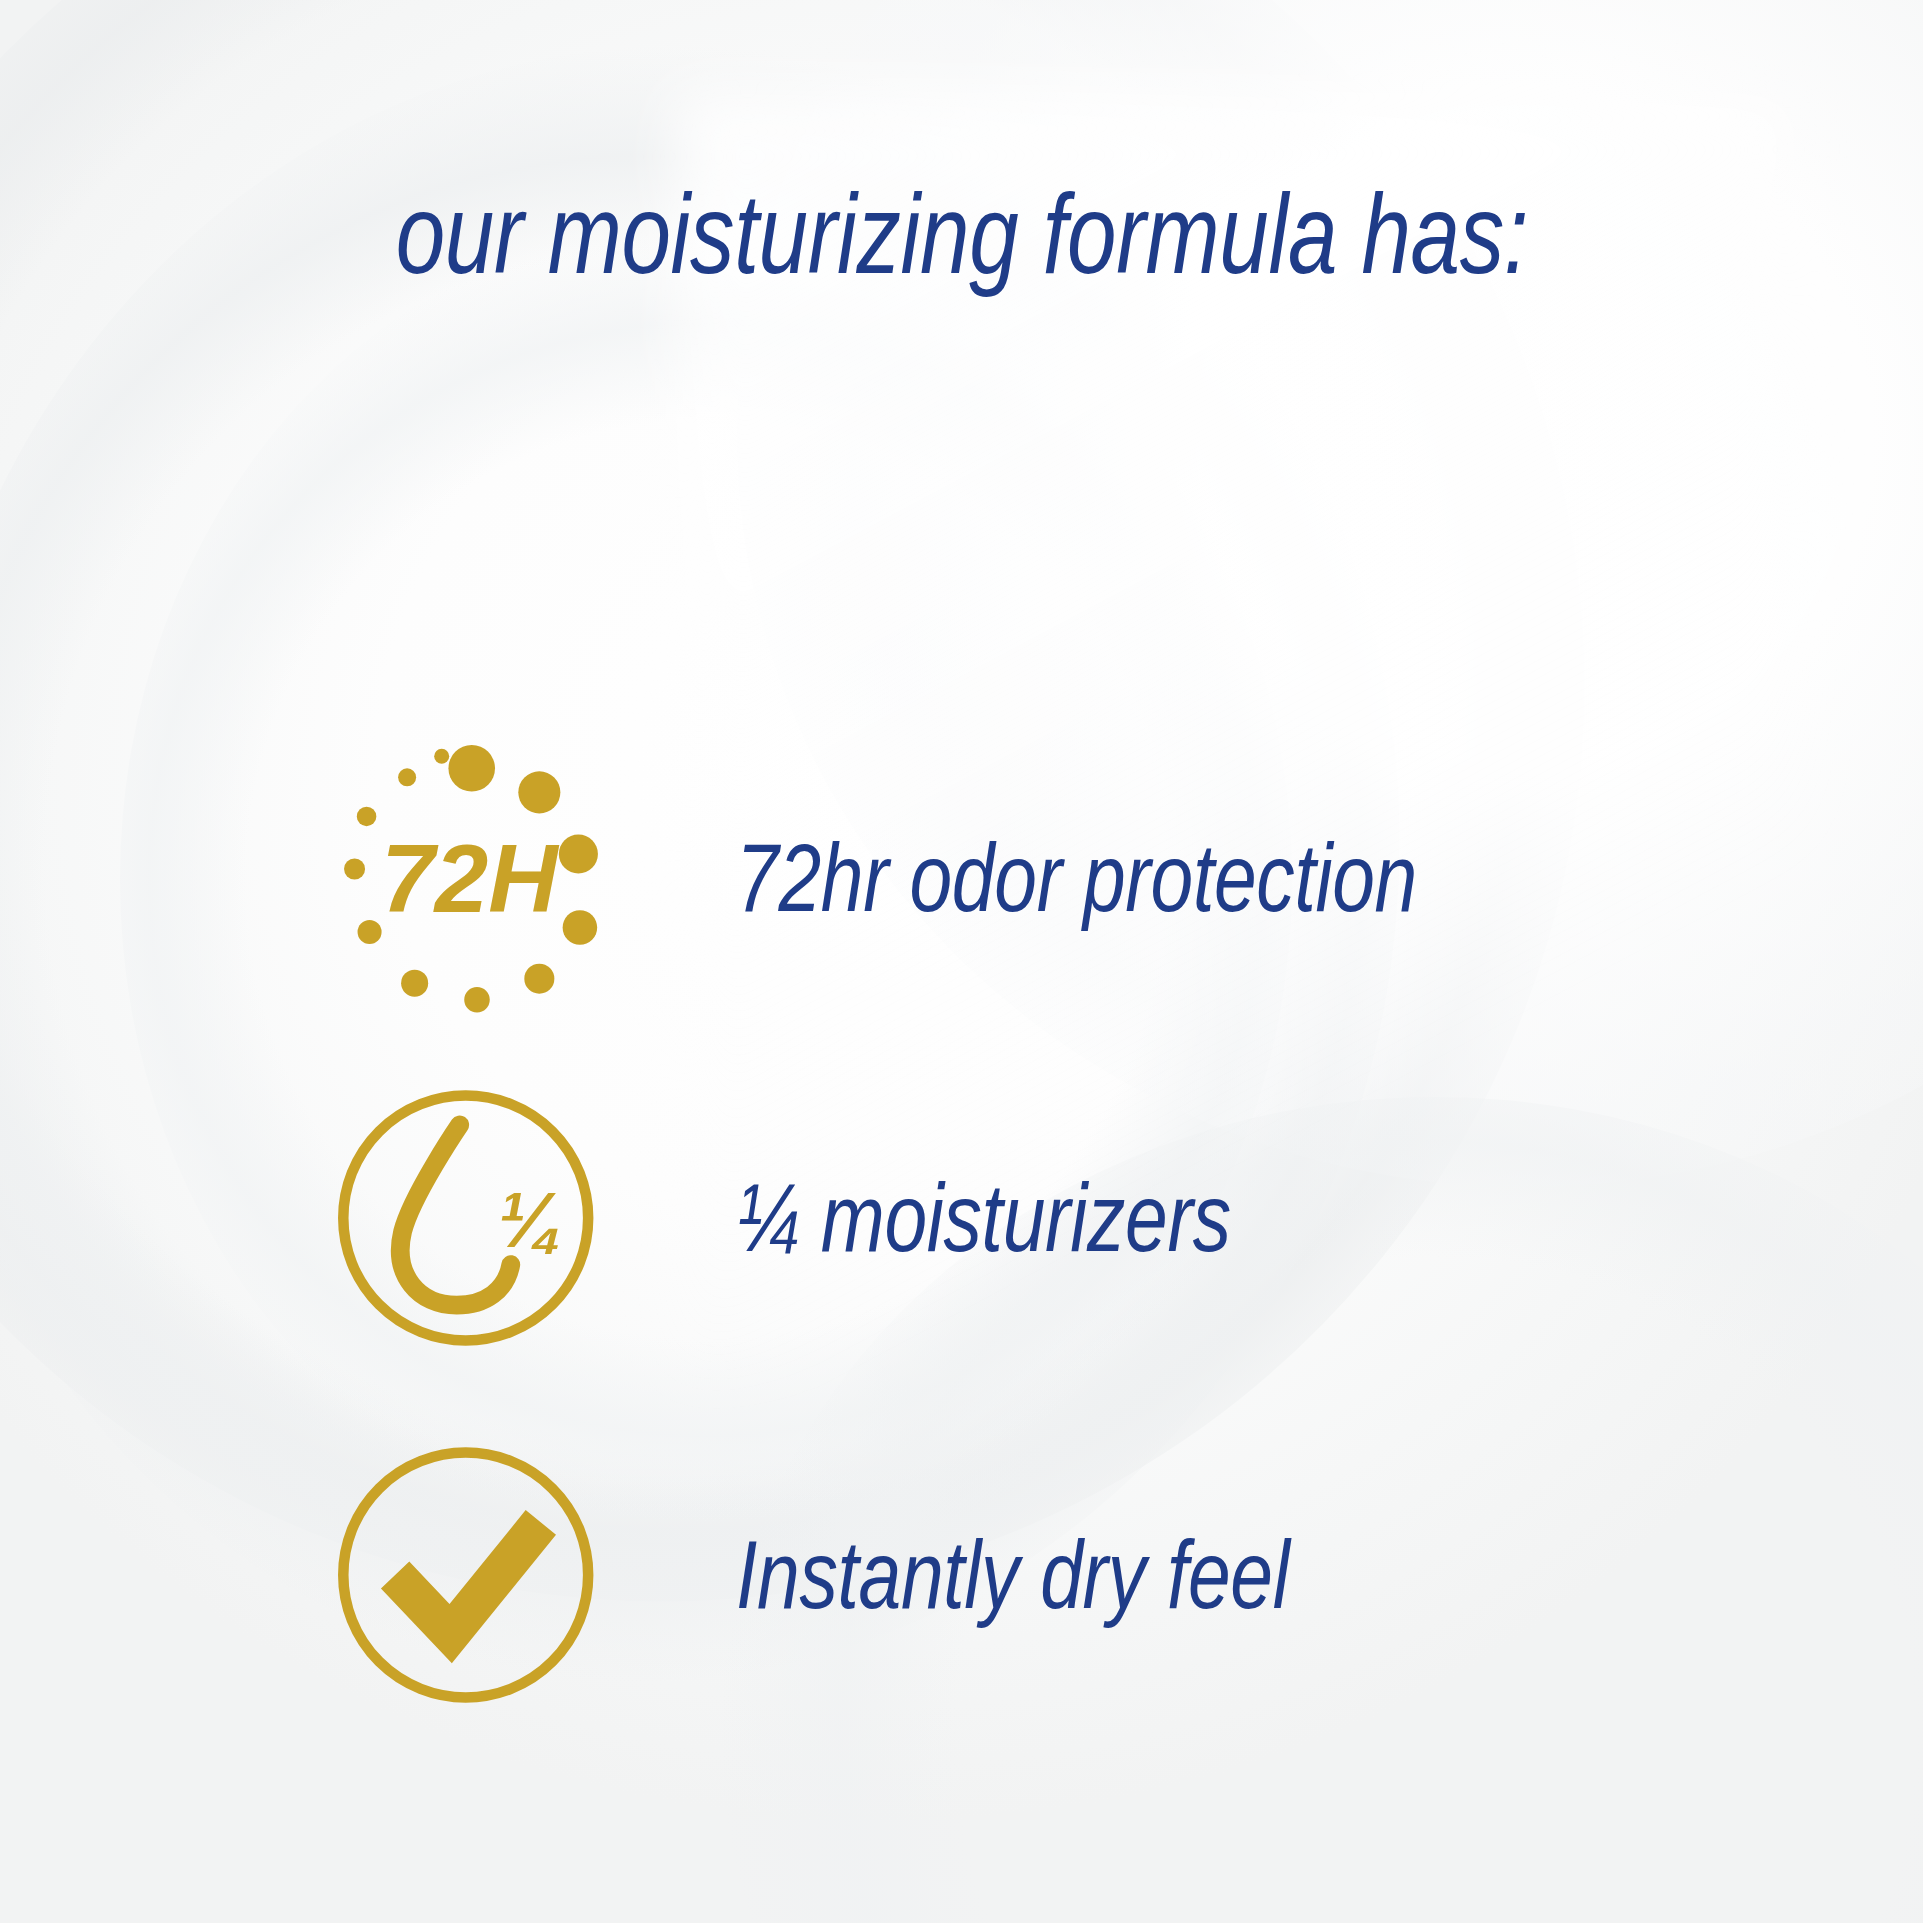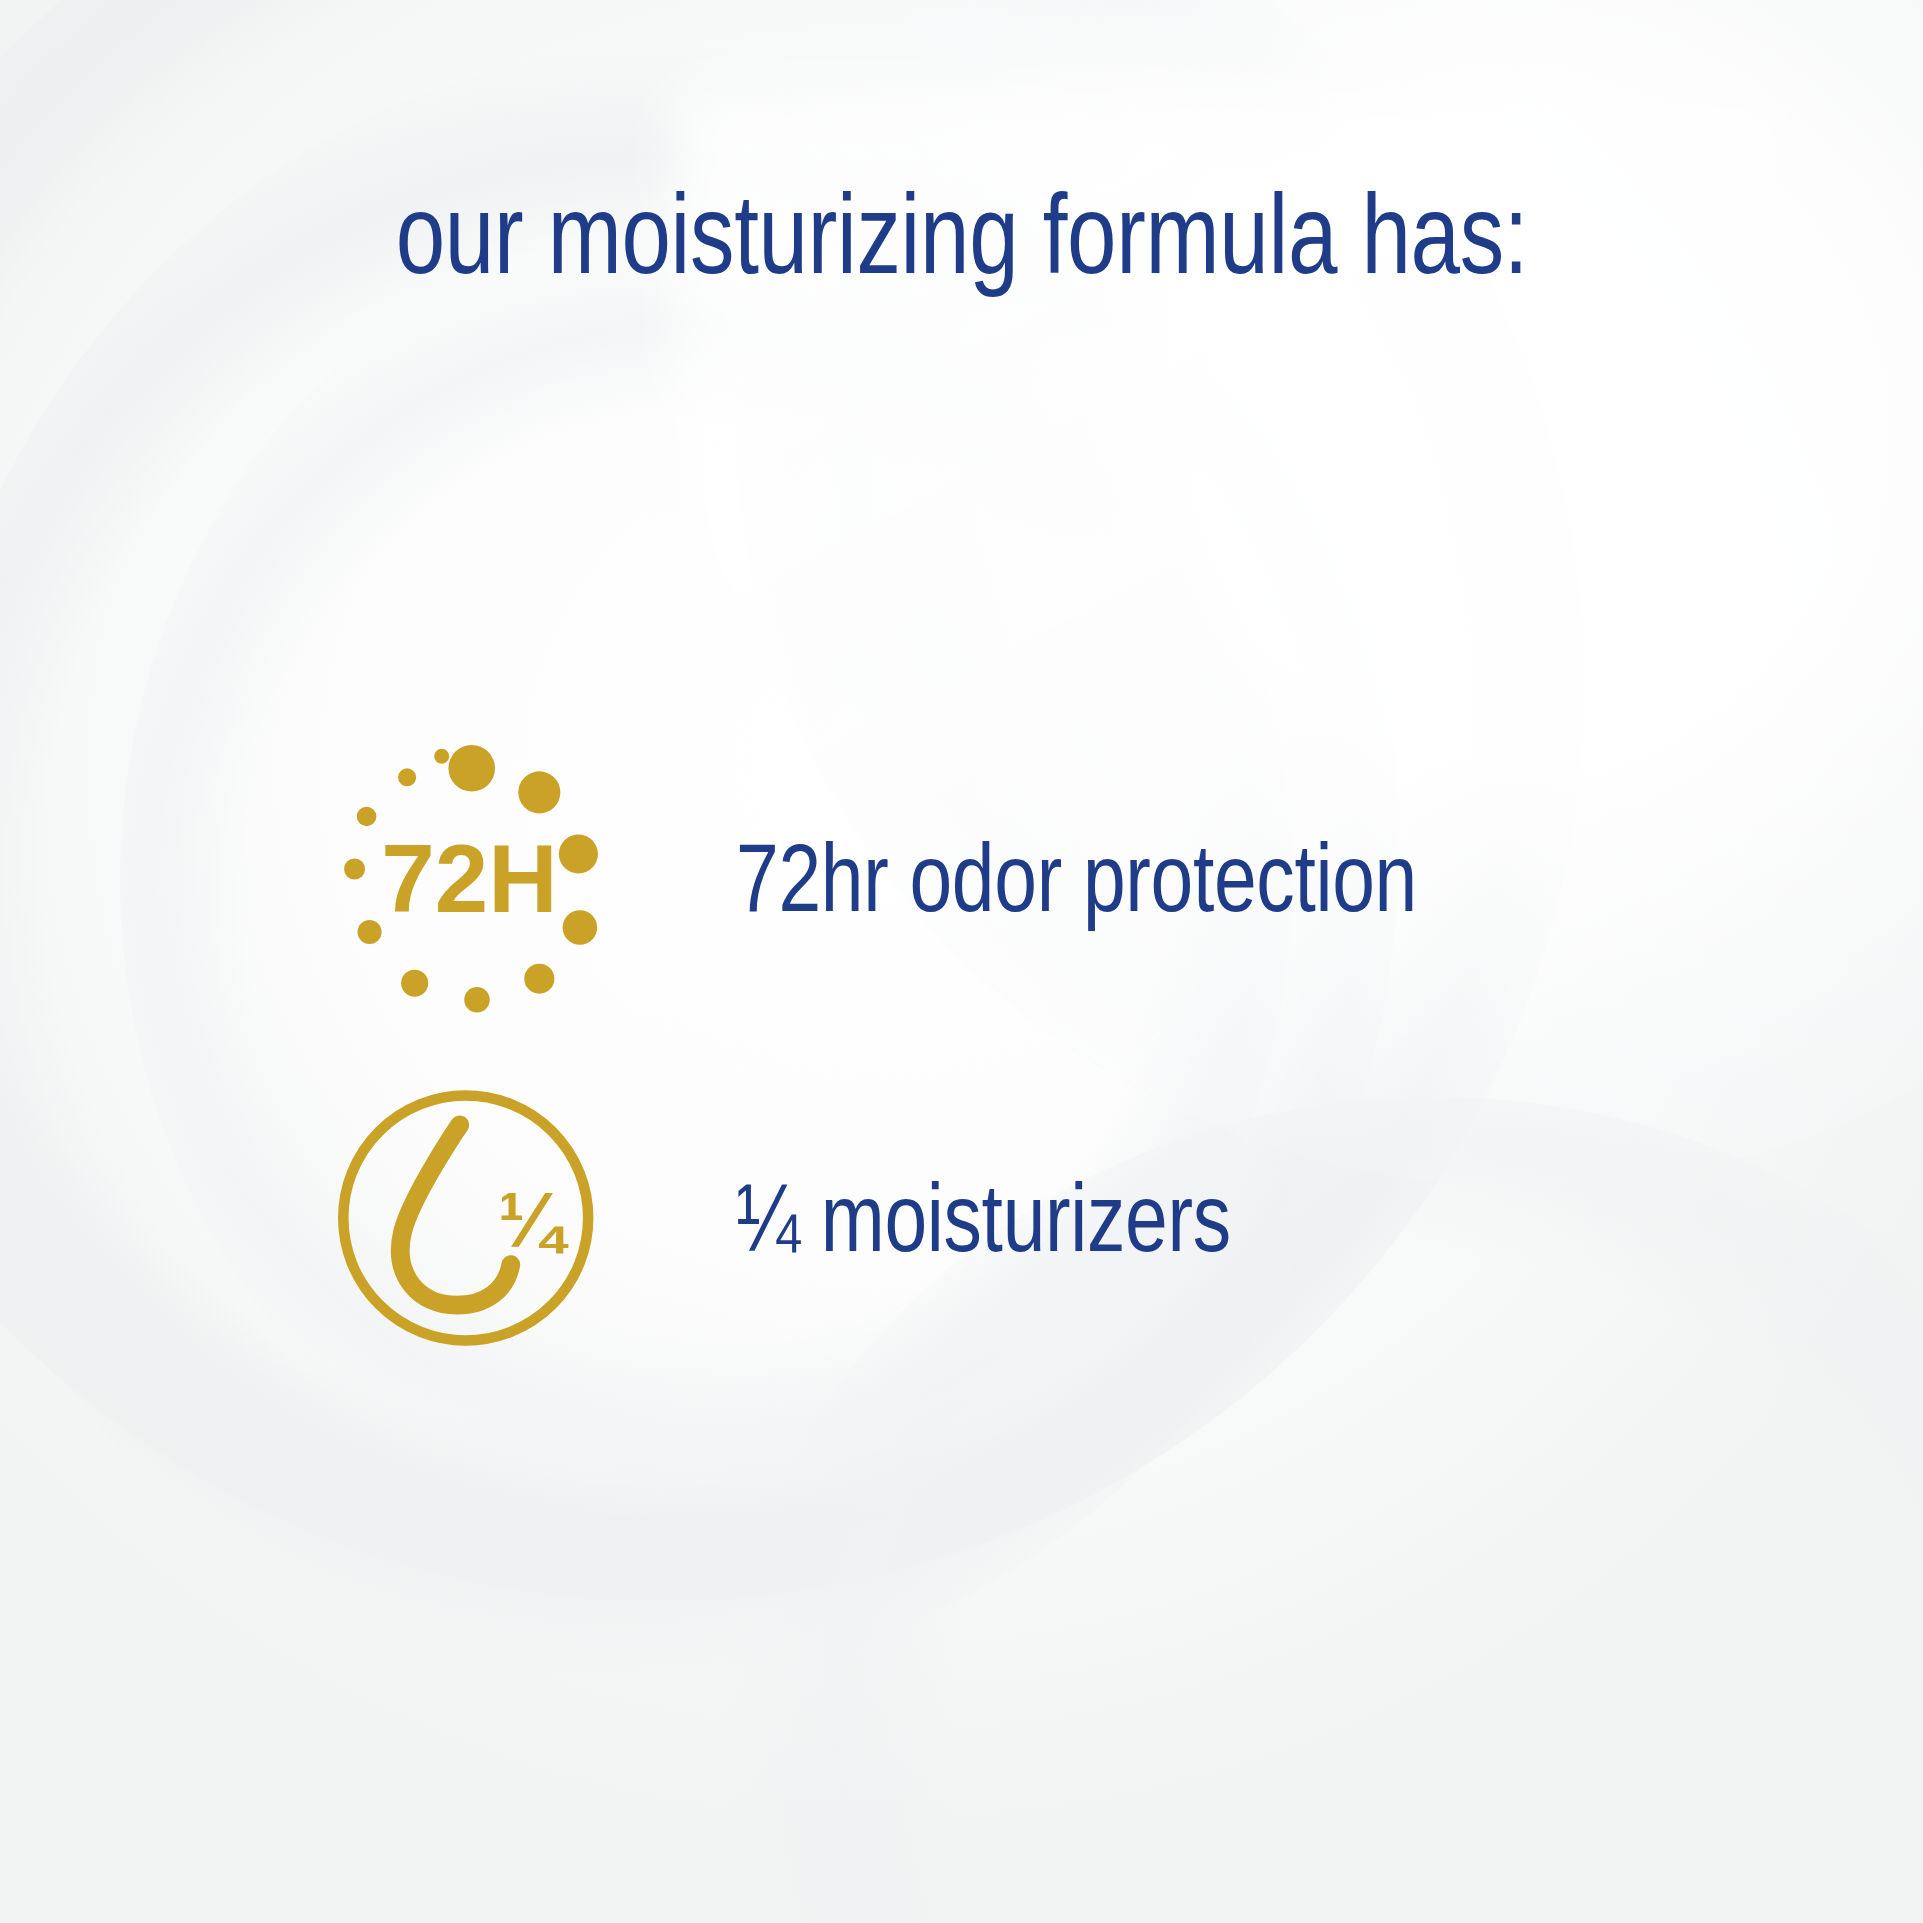--- a/index.html
+++ b/index.html
@@ -8,20 +8,21 @@
     background: #ffffff;
   }
 
   #stage {
     position: relative;
     width: 1924px;
     height: 1924px;
     overflow: hidden;
     background: #22c55e;
     font-family: "Liberation Sans", sans-serif;
+    font-style: italic;
   }
 
   
   .bg-layer {
     position: absolute;
     inset: 0;
     pointer-events: none;
   }
   .bg-base {
     background:
@@ -187,17 +188,26 @@
             <path d="M 182 66
                      C 182 66 118 160 106 208
                      C 92 266 128 306 178 306
                      C 216 306 244 286 250 252" fill="none" stroke="#c9a227" stroke-width="25" stroke-linecap="round" stroke-linejoin="round"></path>
             <text x="233" y="228" font-family="'Liberation Sans', sans-serif" font-size="104" font-weight="700" fill="#c9a227">¼</text>
           </svg>
         </div>
         <div class="feature-label">¼ moisturizers</div>
       </div>
 
+      <div class="feature-row row-3">
+        <div class="icon-slot">
+          <svg width="323" height="286" viewBox="0 0 430 380" aria-hidden="true">
+            <circle cx="190" cy="190" r="163" fill="none" stroke="#c9a227" stroke-width="14"></circle>
+            <path d="M 96 190 L 170 268 L 290 120" fill="none" stroke="#c9a227" stroke-width="52" stroke-linecap="butt" stroke-linejoin="miter"></path>
+          </svg>
+        </div>
+        <div class="feature-label">Instantly dry feel</div>
+      </div>
 
     </div>
   </div>
 </div>
 
 
 </body></html>

